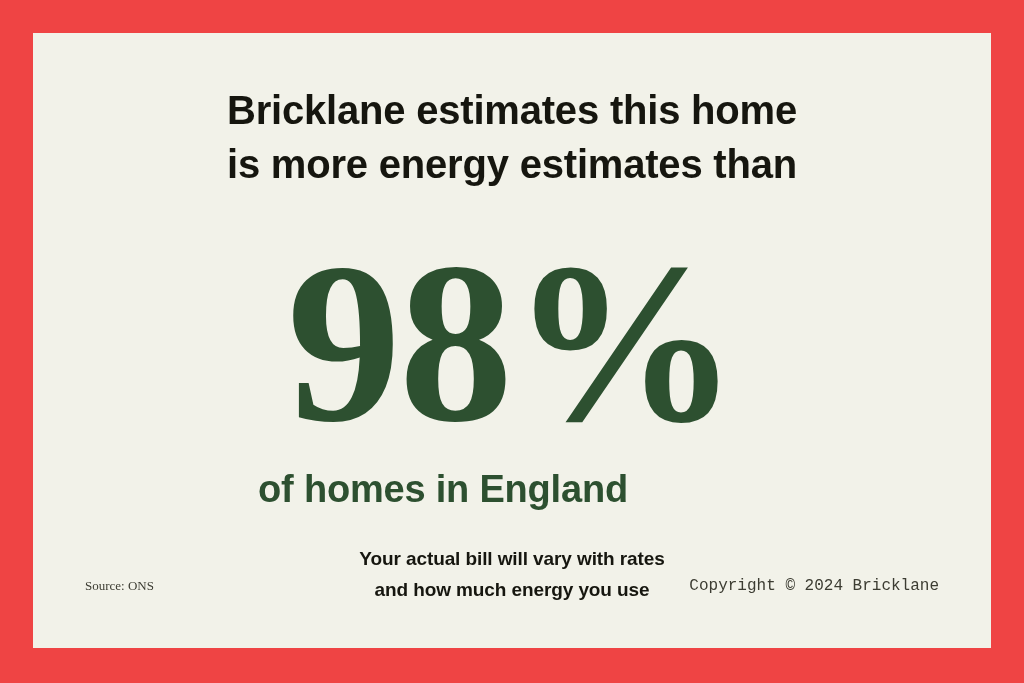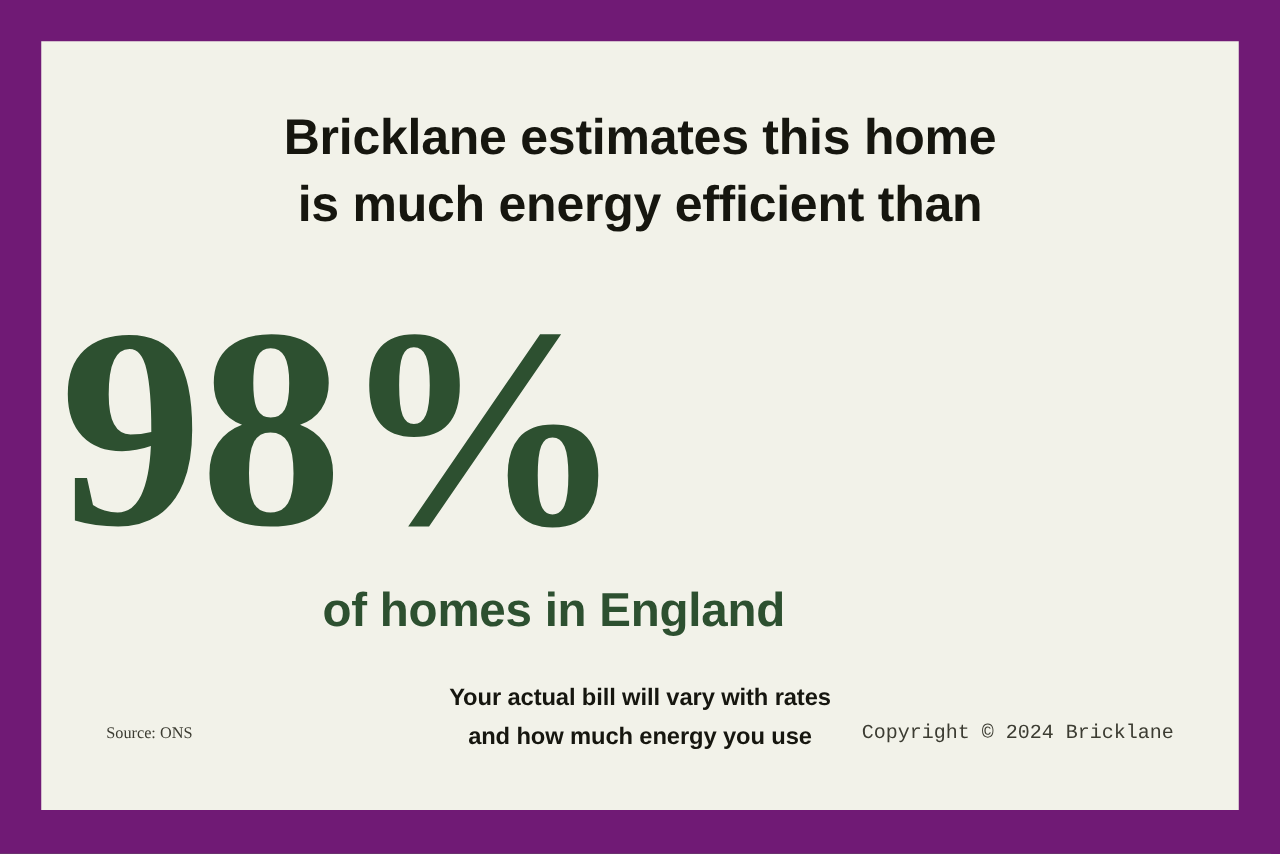--- a/index.html
+++ b/index.html
@@ -11,21 +11,21 @@
     height: 683px;
     overflow: hidden;
     background: #2d5030;
     font-family: "Liberation Sans", sans-serif;
   }
 
   #infographic-card {
     position: relative;
     width: 1024px;
     height: 683px;
-    background: #701a75;
+    background: #ef4444;
     box-sizing: border-box;
   }
 
   #card-panel {
     position: absolute;
     left: 33px;
     top: 33px;
     width: 958px;
     height: 615px;
     background: #f2f2e9;
@@ -47,23 +47,24 @@
     letter-spacing: -0.2px;
   }
   #headline .hl-line {
     display: block;
     white-space: nowrap;
   }
 
   
   #stat-block {
     position: absolute;
-    left: 15px;
+    left: 0;
     top: 196px;
     width: 958px;
+    text-align: center;
     line-height: 1;
   }
   #stat-value {
     display: inline-block;
     color: #2d5030;
     font-family: "Liberation Serif", serif;
     font-size: 228px;
     font-weight: 700;
     line-height: 1;
     letter-spacing: -2px;
@@ -127,21 +128,21 @@
 </style>
 </head>
 <body>
 
 <div id="infographic-card">
 
   <div id="card-panel">
 
     <div id="headline">
       <span class="hl-line">Bricklane estimates this home</span>
-      <span class="hl-line">is much energy efficient than</span>
+      <span class="hl-line">is more energy estimates than</span>
     </div>
 
     <div id="stat-block">
       <span id="stat-value">98%</span>
     </div>
 
     <div id="stat-caption">of homes in England</div>
 
     <div id="disclaimer">
       <span class="dc-line">Your actual bill will vary with rates</span>

